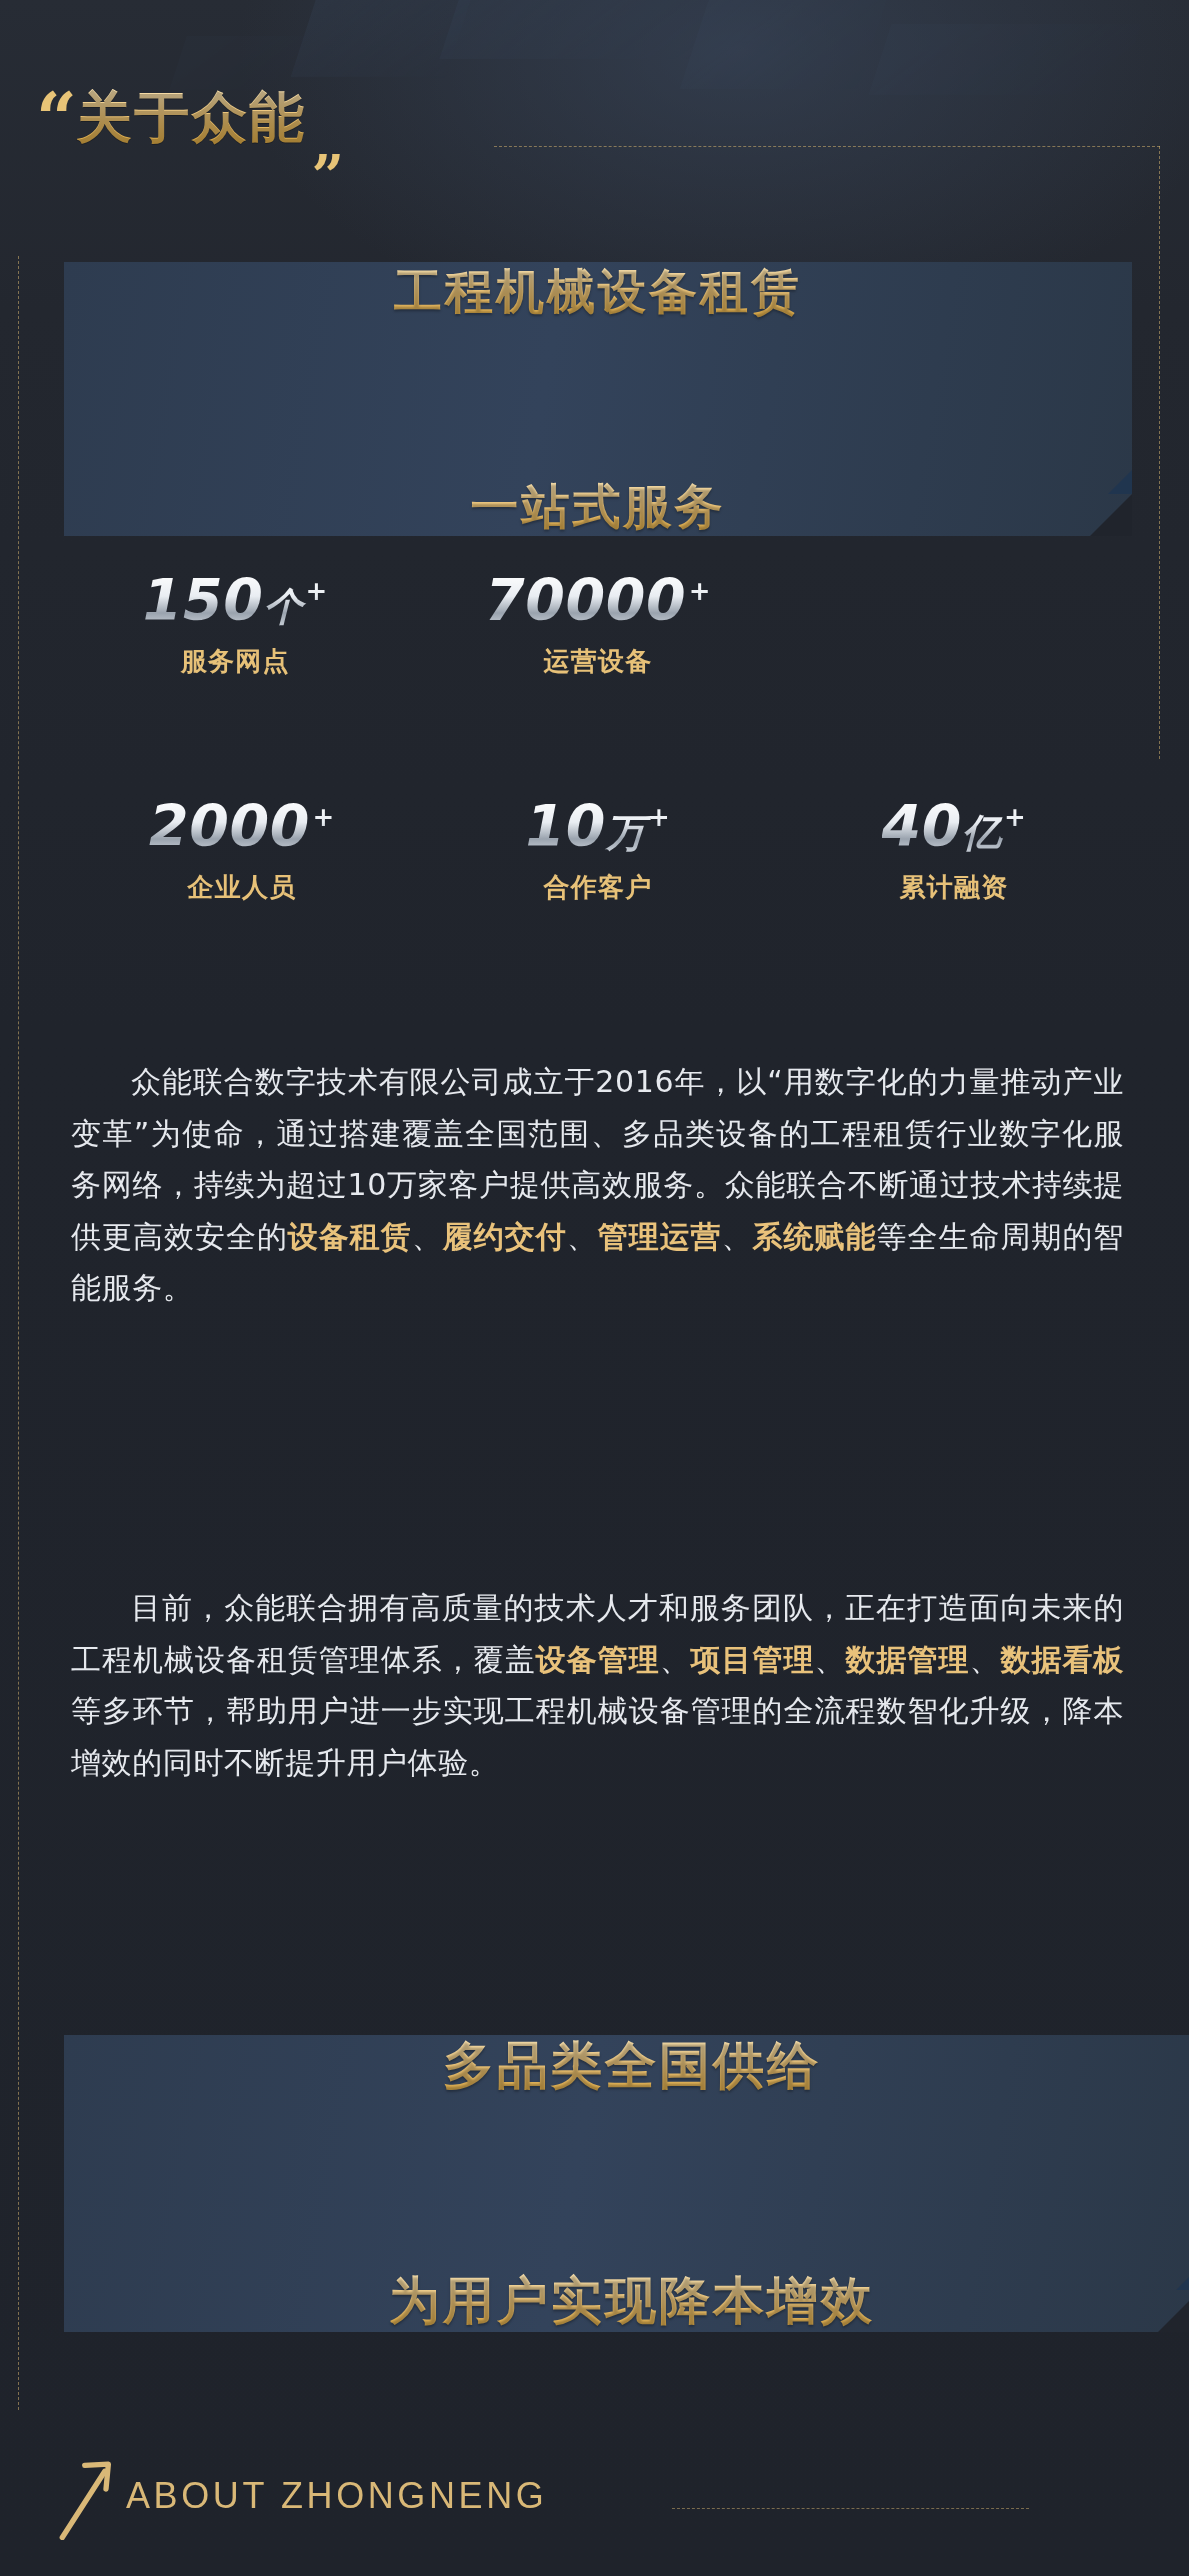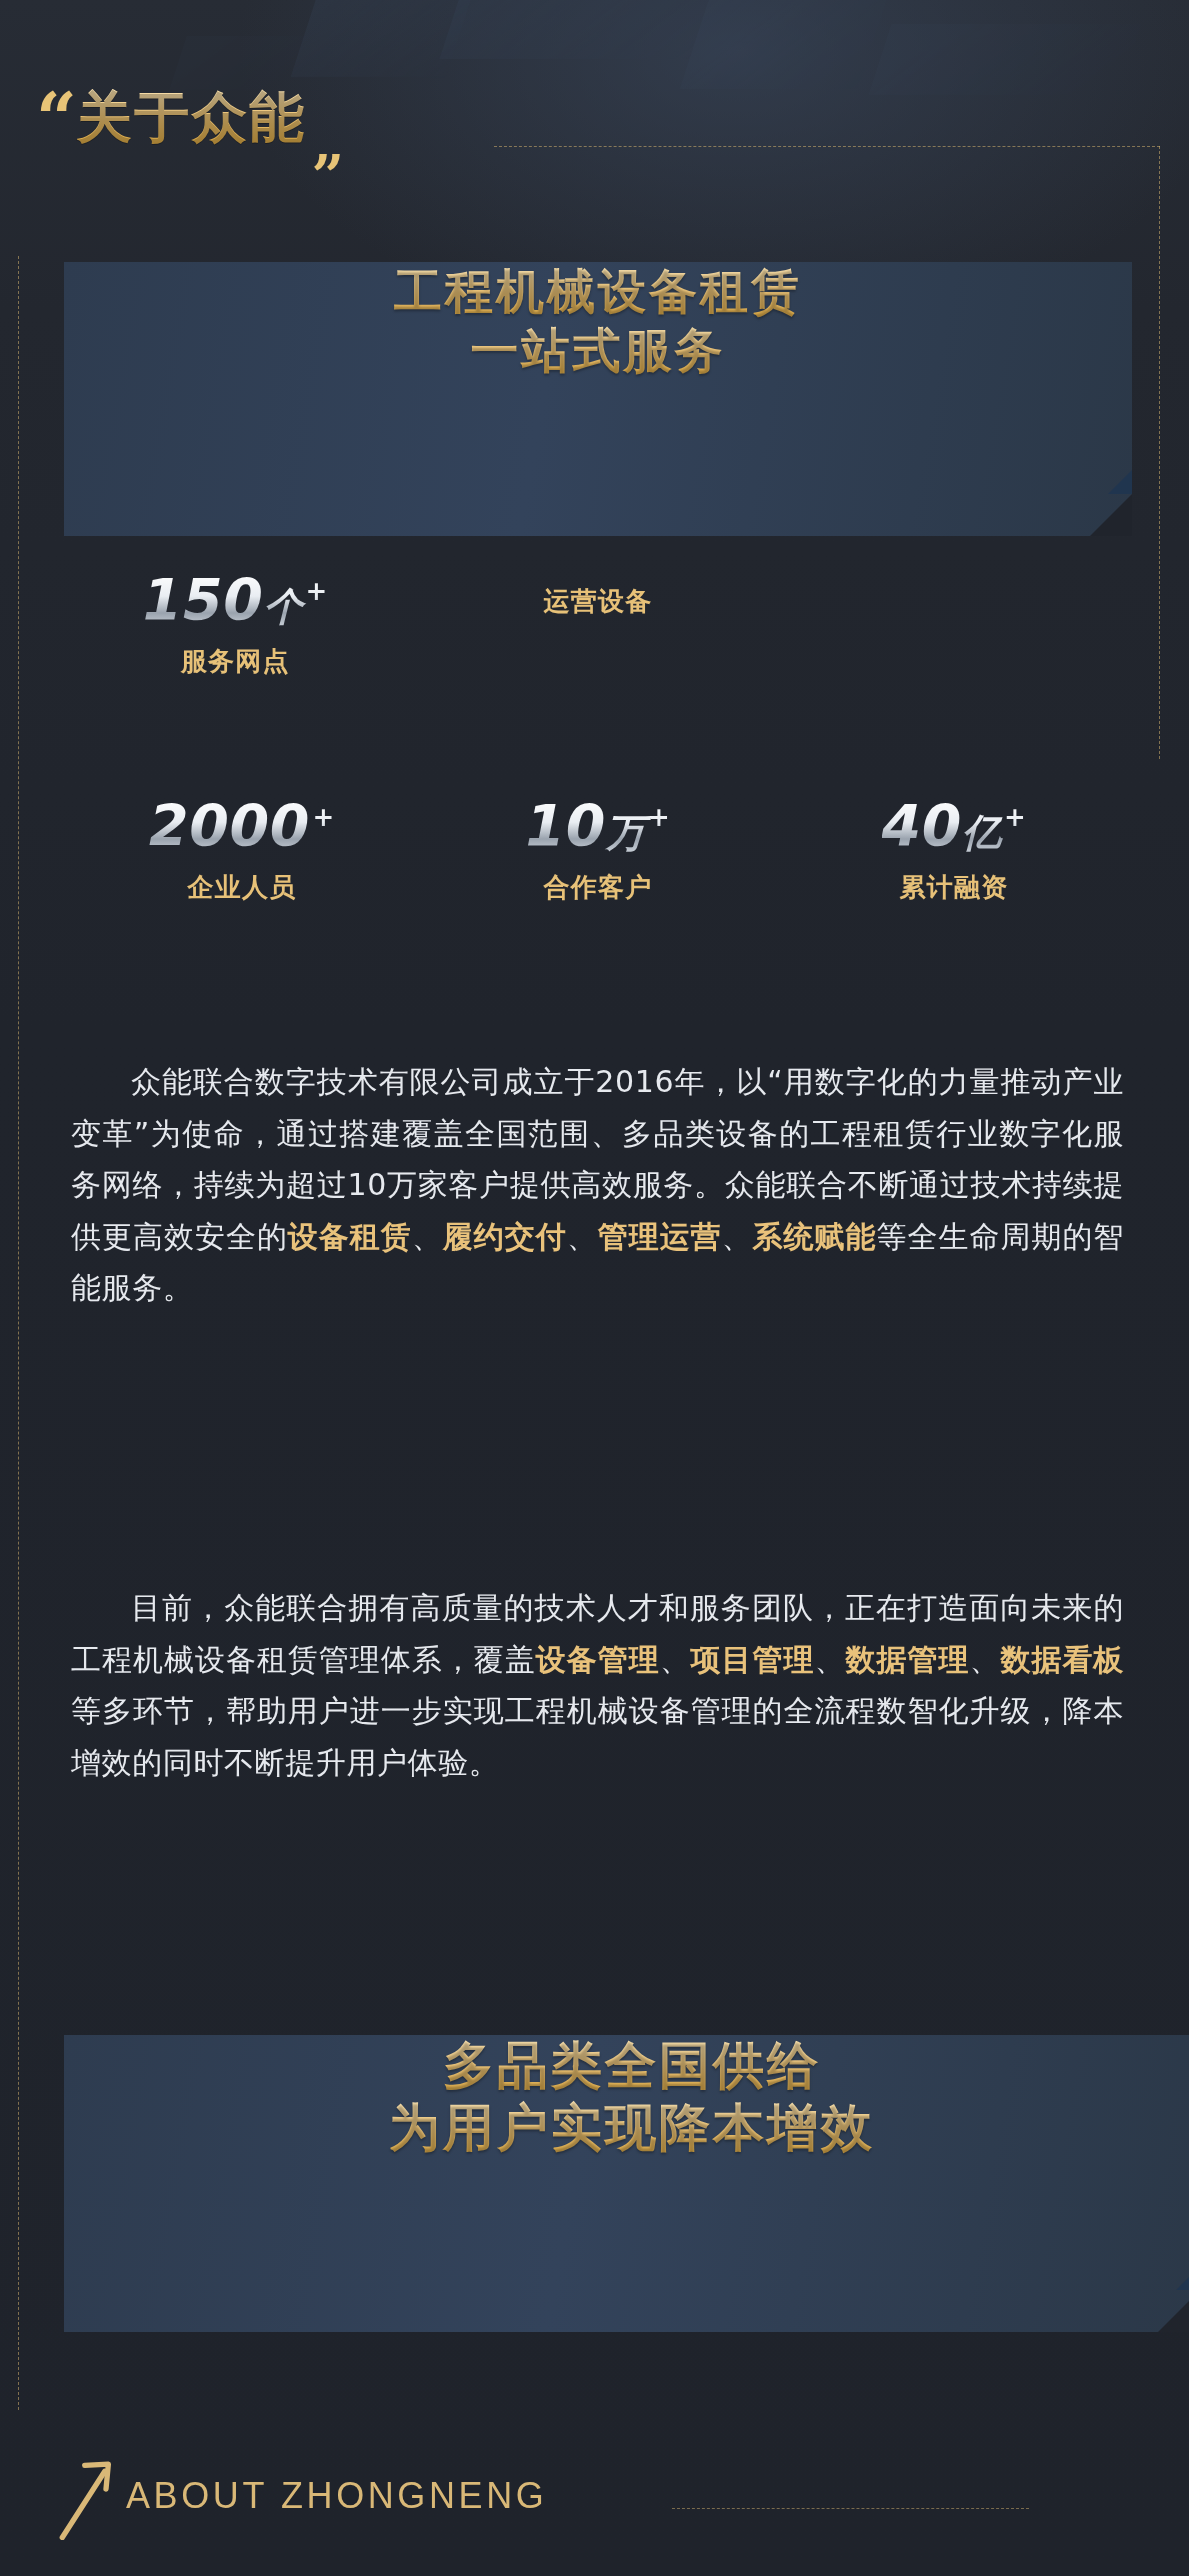--- a/index.html
+++ b/index.html
@@ -101,21 +101,21 @@
     text-shadow: 0 1.2px 0 rgba(0,0,0,0.25);
   }
 
   
   .banner {
     position: absolute;
     background: linear-gradient(100deg, #2e3c50 0%, #33435b 45%, #2b3848 100%);
     display: flex;
     flex-direction: column;
     align-items: center;
-    justify-content: flex-start;
+    justify-content: space-between;
   }
   .banner::after {   
     content: "";
     position: absolute;
     right: 0; bottom: 0;
     border-style: solid;
     border-width: 0 0 39px 39px;
     border-color: transparent transparent #20242c transparent;
   }
   .banner::before {  
@@ -288,20 +288,21 @@
     <span class="corner-tri2"></span>
     <span class="corner-tri"></span>
   </div>
 
   <div class="stats" id="stats-row1">
     <div class="stat">
       <div class="stat-value"><span>150</span><span class="stat-unit">个</span><span class="stat-plus">+</span></div>
       <div class="stat-label">服务网点</div>
     </div>
     <div class="stat">
+      <div class="stat-value"><span>70000</span><span class="stat-unit"></span><span class="stat-plus">+</span></div>
       <div class="stat-label">运营设备</div>
     </div>
   </div>
 
   <div class="stats" id="stats-row2">
     <div class="stat">
       <div class="stat-value"><span>2000</span><span class="stat-unit"></span><span class="stat-plus">+</span></div>
       <div class="stat-label">企业人员</div>
     </div>
     <div class="stat">

